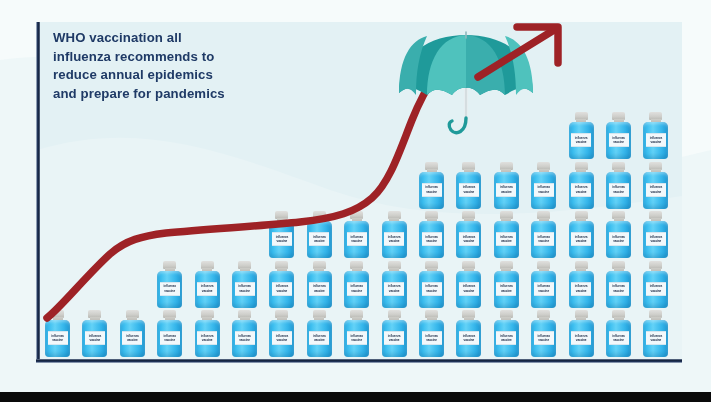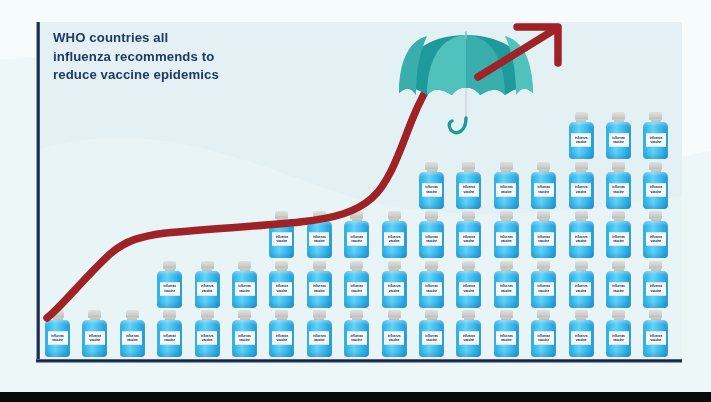--- a/index.html
+++ b/index.html
@@ -90,23 +90,24 @@
     </defs>
     <g clip-path="url(#panelClip)">
       <path d="M37,150 C140,120 220,150 330,190 C440,228 560,214 682,196 L682,362 L37,362 Z" fill="#e9f4f6"></path>
     </g>
   </svg>
 
   <div class="axis-v"></div>
   <div class="axis-h"></div>
 
   <div class="headline">
-    <span class="ln">WHO countries all</span>
+    <span class="ln">WHO vaccination all</span>
     <span class="ln">influenza recommends to</span>
-    <span class="ln">reduce vaccine epidemics</span>
+    <span class="ln">reduce annual epidemics</span>
+    <span class="ln">and prepare for pandemics</span>
   </div>
 
   <div class="grid" id="bottleGrid">
       <div class="bottle" style="left: 44px; top: 310px;">
         <div class="cap"></div>
         <div class="neck"></div>
         <div class="body"></div>
         <div class="label">
           <b class="l1">influenza</b>
           <b class="l2">vaccine</b>

